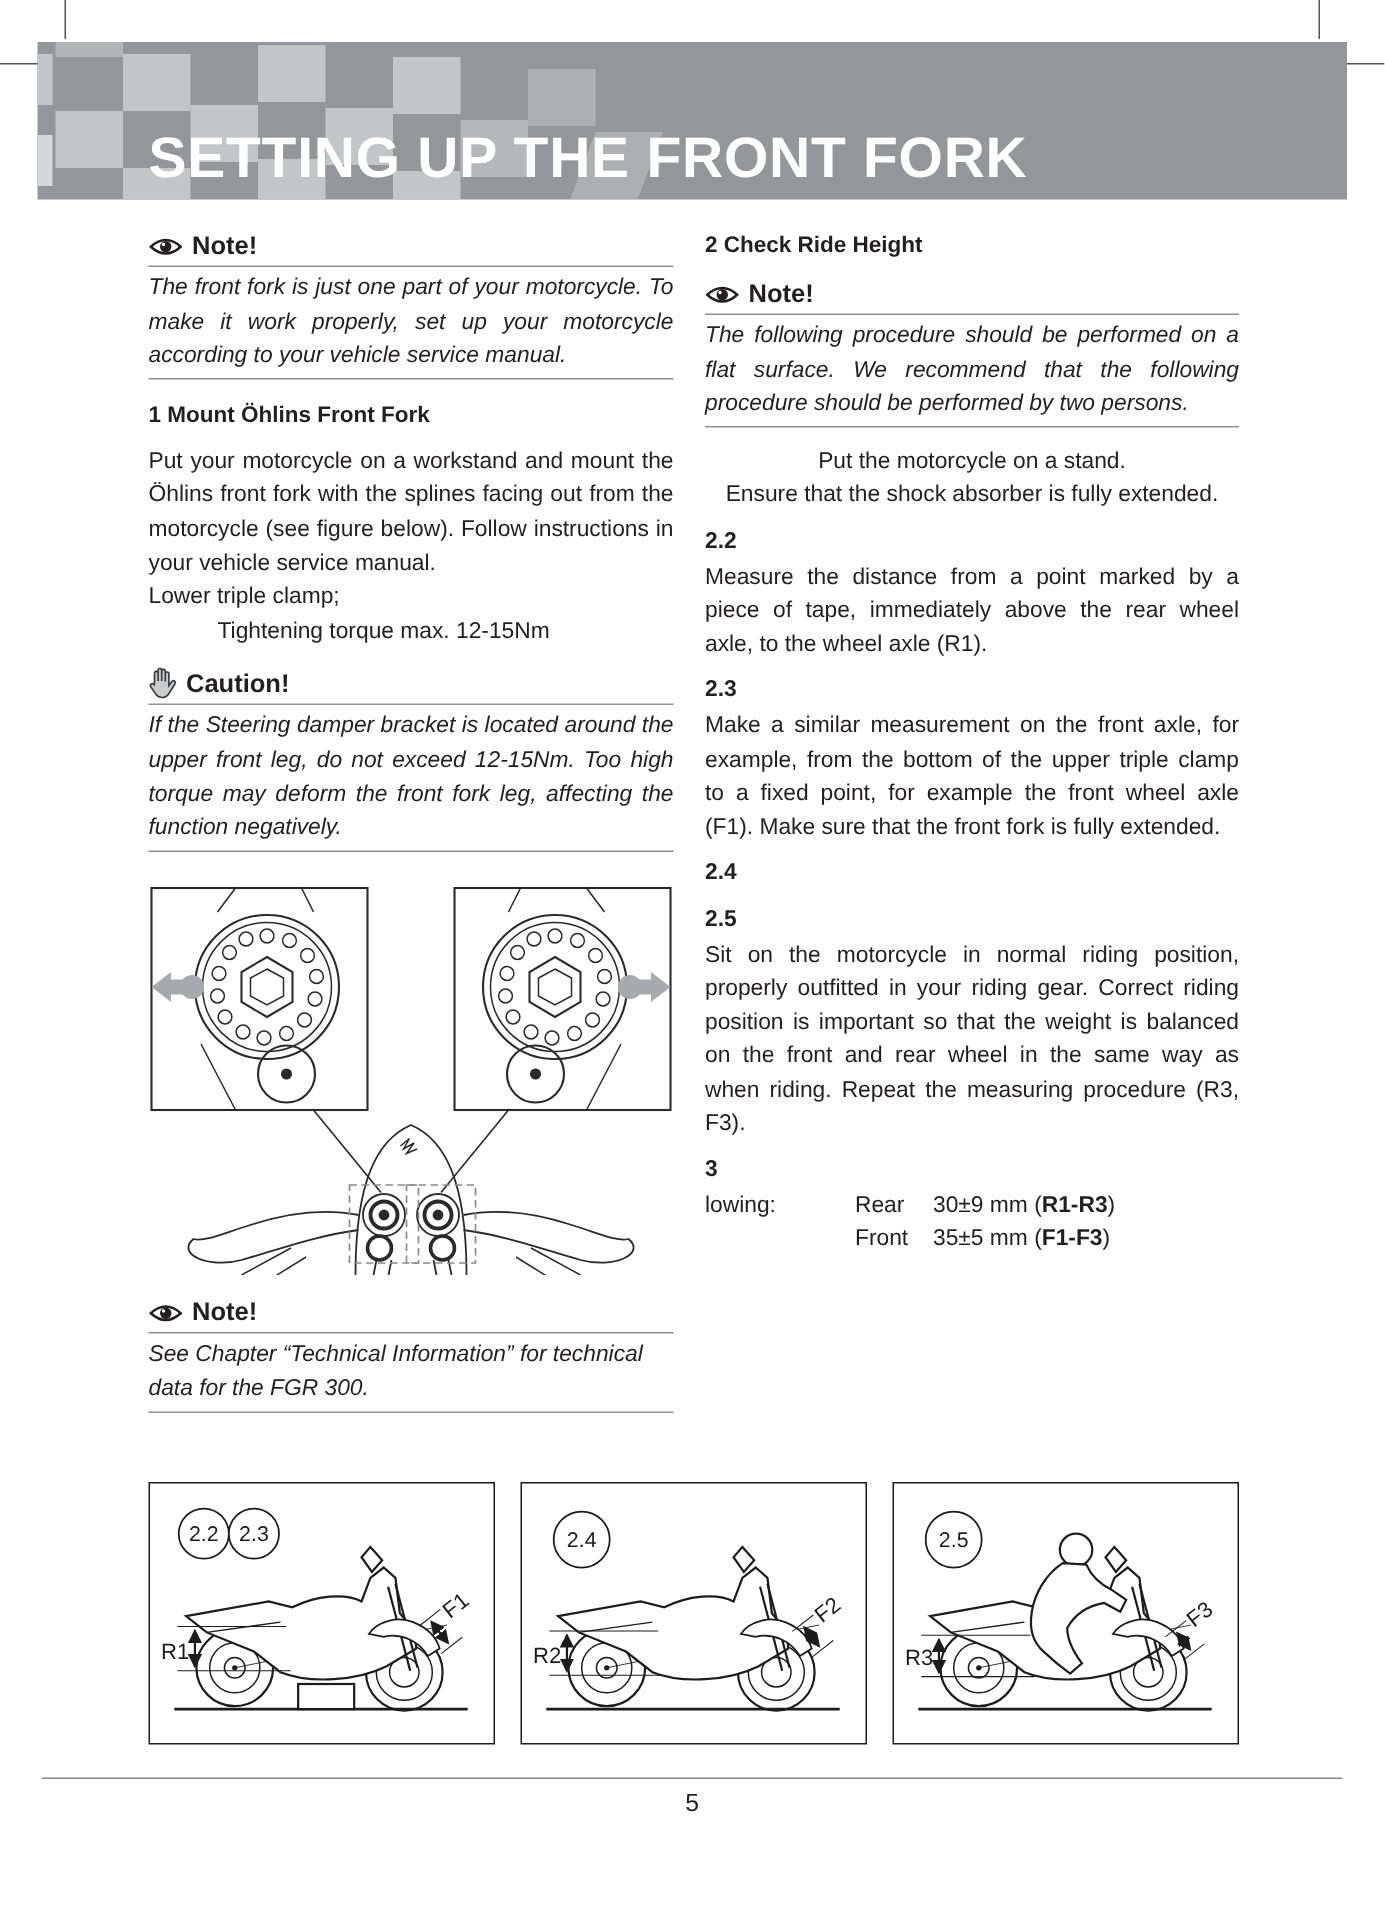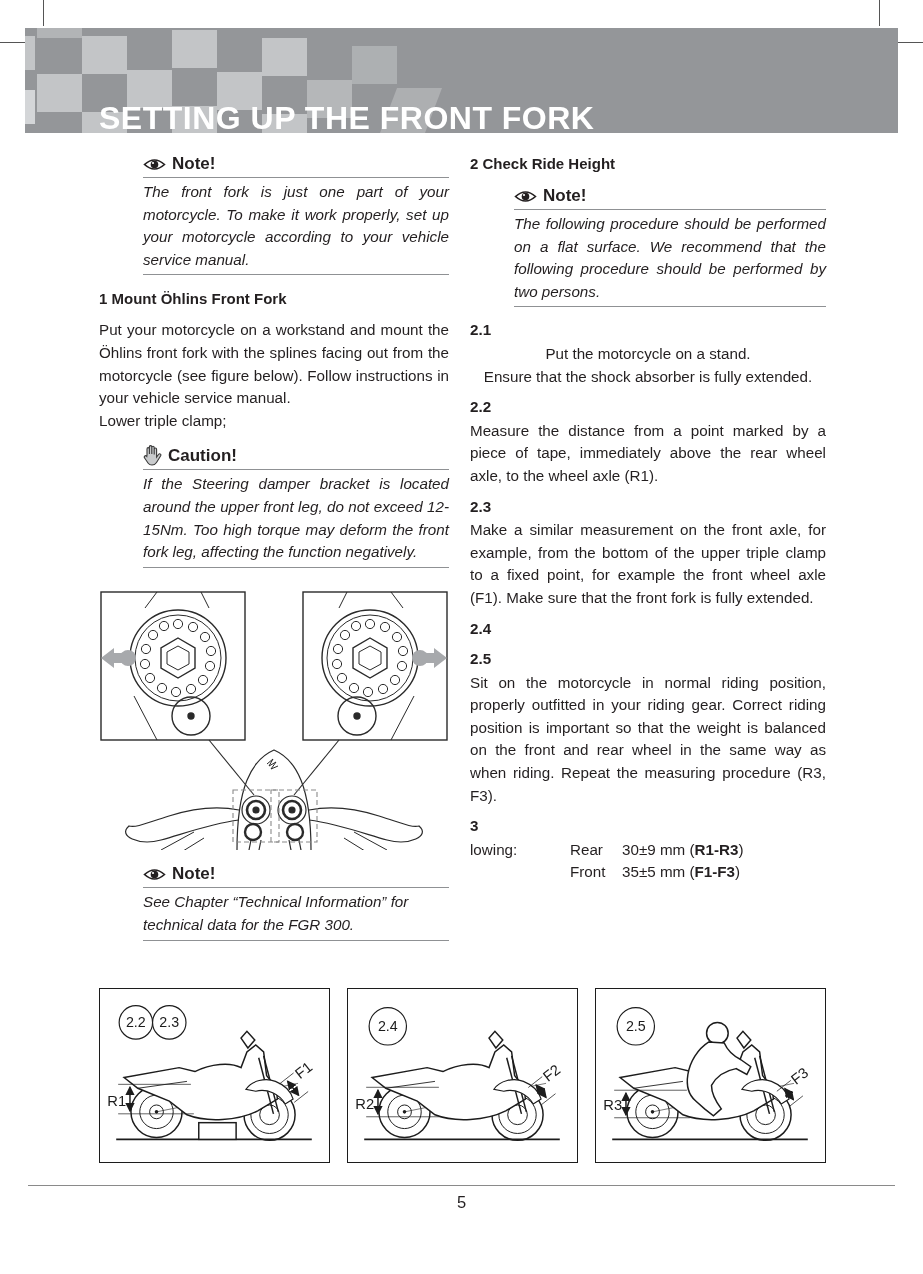--- a/index.html
+++ b/index.html
@@ -6,35 +6,35 @@
   body { background:#fff; font-family:"Liberation Sans", sans-serif; }
   .page { position:relative; width:923px; height:1274px; background:#ffffff; color:#231f20;
           font-size:15.2px; line-height:22.6px; overflow:hidden; }
 
   
   .mark-v { position:absolute; top:0; width:1px; height:26px; background:#555; }
   .mark-h { position:absolute; top:42px; width:28px; height:1px; background:#555; }
 
   
   .banner { position:absolute; left:25px; top:28px; width:873px; height:105px; background:#949699; overflow:hidden; }
-  .banner h1 { position:absolute; left:74px; bottom:3px; color:#ffffff; font-size:32px; font-weight:bold;
+  .banner h1 { position:absolute; left:74px; bottom:15px; color:#ffffff; font-size:38px; font-weight:bold;
                letter-spacing:0.5px; white-space:nowrap; }
   .flag { position:absolute; left:0; top:0; }
 
   
   .col { position:absolute; top:152px; }
   .col-left  { left:99px;  width:350px; }
   .col-right { left:470px; width:356px; }
 
   .note-head { display:flex; align-items:center; gap:6px; height:24px; }
   .note-head .lbl { font-size:17px; font-weight:bold; }
   .rule { border:0; border-top:1px solid #8f9194; margin:1px 0 3px 0; }
   .rule-b { border:0; border-top:1px solid #8f9194; margin:3px 0 0 0; }
   .note-text { font-style:italic; margin:1px 0 1px 0; }
-  .note-block { margin-bottom:12px;margin-left:44px; }
+  .note-block { margin-bottom:12px; }
 
   h2 { font-size:15px; font-weight:bold; line-height:24px; margin:10px 0 8px 0; }
   .jp { text-align:justify; }
   .indent { padding-left:46px; }
 
   .step-num { font-weight:bold; margin:8px 0 1px 0; }
   .step-text { text-align:justify; }
   .step-text.lines { white-space:pre-line; text-align:center; }
 
   .res-row { display:flex; }
@@ -133,20 +133,21 @@
         <span class="lbl">Note!</span>
       </div>
       <hr class="rule">
       <p class="note-text jp">The front fork is just one part of your motorcycle. To make it work properly, set up your motorcycle according to your vehicle service manual.</p>
       <hr class="rule-b">
     </div>
 
     <h2>1 Mount Öhlins Front Fork</h2>
     <p class="jp">Put your motorcycle on a workstand and mount the Öhlins front fork with the splines facing out from the motorcycle (see figure below). Follow instructions in your vehicle service manual.</p>
     <p>Lower triple clamp;</p>
+    <p class="indent">Tightening torque max. 12-15Nm</p>
 
     <div class="note-block" style="margin-top:12px">
       <div class="note-head">
         <svg width="19" height="22" viewBox="0 0 19 22">
           <path d="M4,10 L4,4 Q4,2.6 5.2,2.6 Q6.4,2.6 6.4,4 L6.4,9 L6.4,2 Q6.4,0.6 7.6,0.6 Q8.8,0.6 8.8,2 L8.8,9 L8.8,2.6 Q8.8,1.2 10,1.2 Q11.2,1.2 11.2,2.6 L11.2,9.4 L11.2,4.4 Q11.2,3 12.4,3 Q13.6,3 13.6,4.4 L13.6,12 L15.5,9.5 Q16.6,8.2 17.5,9.2 Q18.3,10 17.4,11.3 L13.5,17.5 Q12,20 9,20 Q6.5,20 5.2,18.2 L1.6,13 Q0.8,11.8 1.8,11 Q2.8,10.2 3.8,11.4 Z" fill="#c9cbcd" stroke="#3a3a3a" stroke-width="1.1"></path>
         </svg>
         <span class="lbl">Caution!</span>
       </div>
       <hr class="rule">
       <p class="note-text jp">If the Steering damper bracket is located around the upper front leg, do not exceed 12-15Nm. Too high torque may deform the front fork leg, affecting the function negatively.</p>
@@ -278,21 +279,20 @@
           <circle cx="11.5" cy="7.5" r="3.8" fill="#231f20"></circle>
           <circle cx="10" cy="6" r="1.1" fill="#ffffff"></circle>
         </svg>
         <span class="lbl">Note!</span>
       </div>
       <hr class="rule">
       <p class="note-text jp">The following procedure should be performed on a flat surface. We recommend that the following procedure should be performed by two persons.</p>
       <hr class="rule-b">
     </div>
 
-    <p class="step-num">2.1</p>
     <p class="step-text lines">Put the motorcycle on a stand.
 Ensure that the shock absorber is fully extended.</p>
 
     <p class="step-num">2.2</p>
     <p class="step-text">Measure the distance from a point marked by a piece of tape, immediately above the rear wheel axle, to the wheel axle (R1).</p>
 
     <p class="step-num">2.3</p>
     <p class="step-text">Make a similar measurement on the front axle, for example, from the bottom of the upper triple clamp to a fixed point, for example the front wheel axle (F1). Make sure that the front fork is fully extended.</p>
 
     <p class="step-num">2.4</p>

